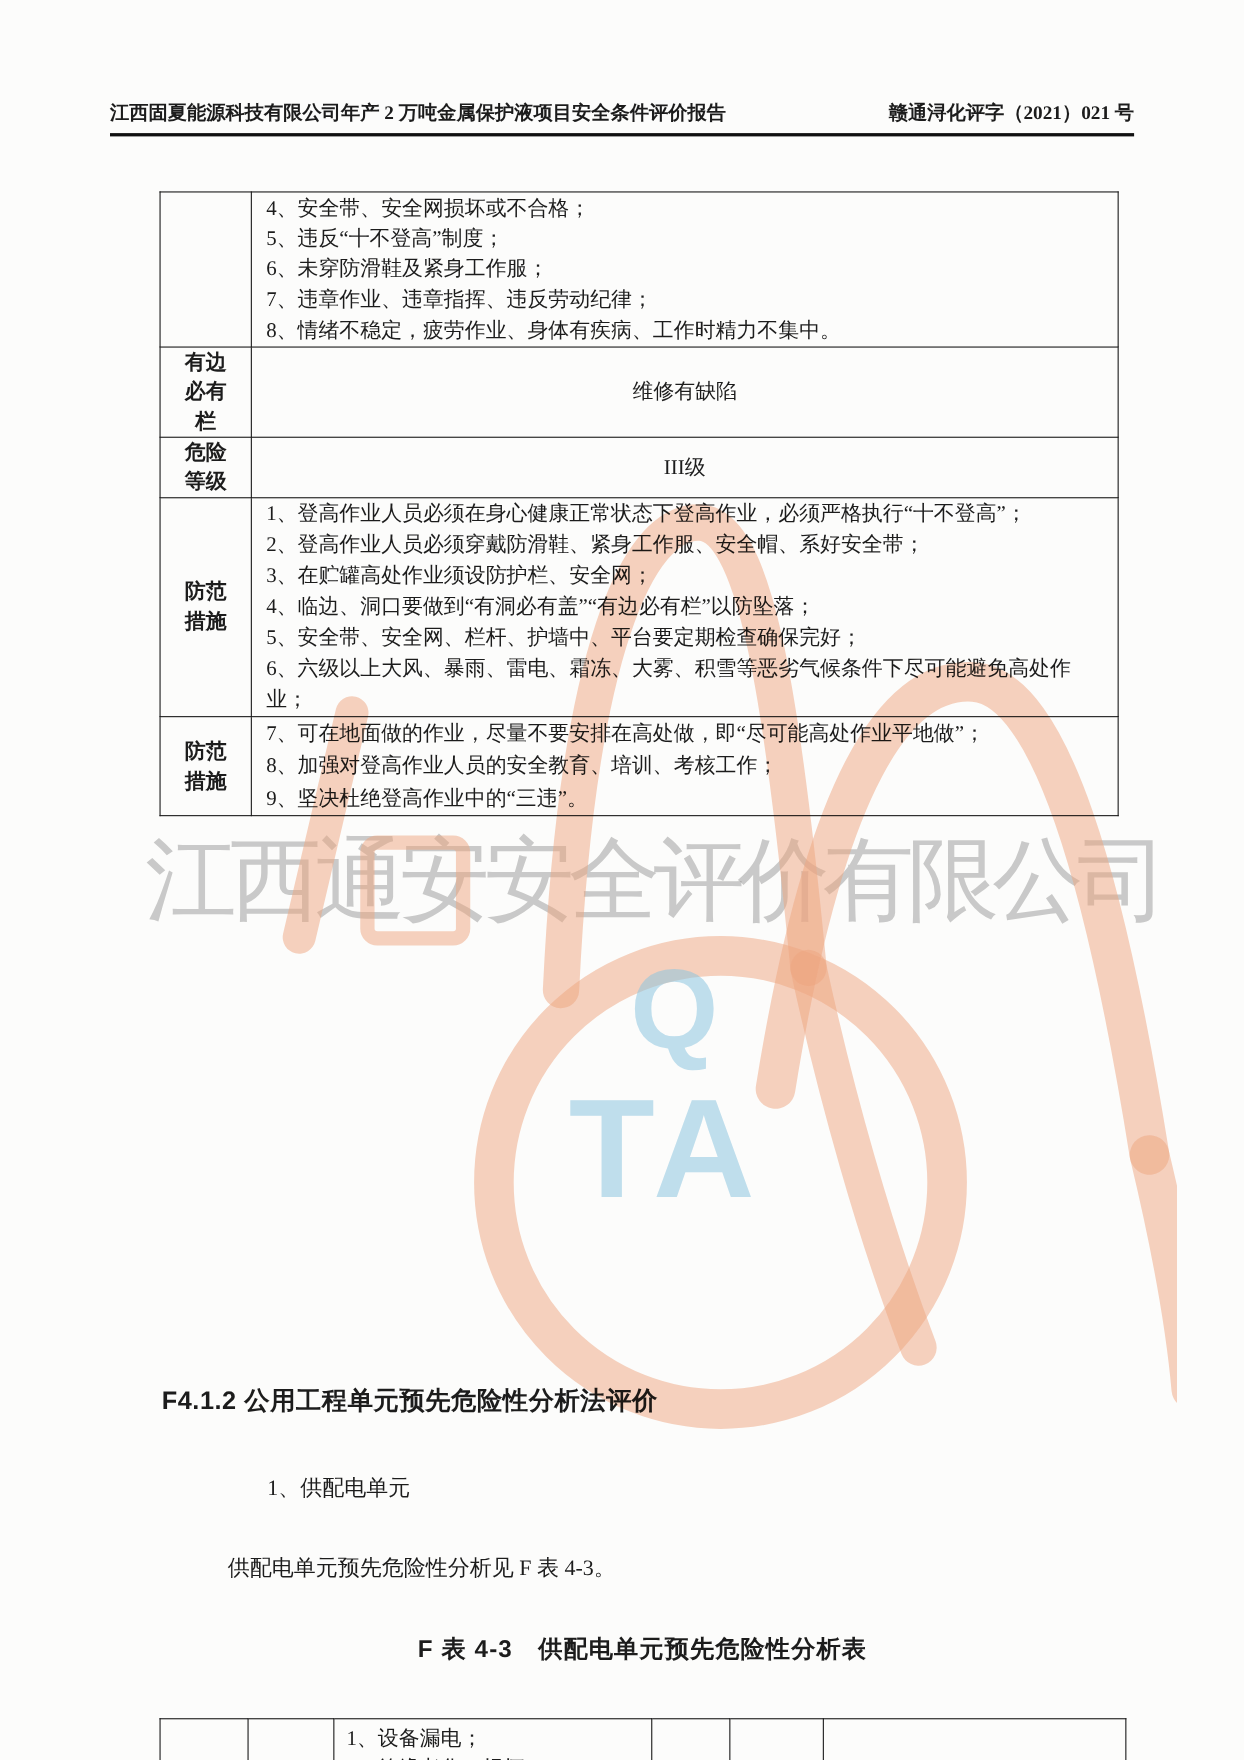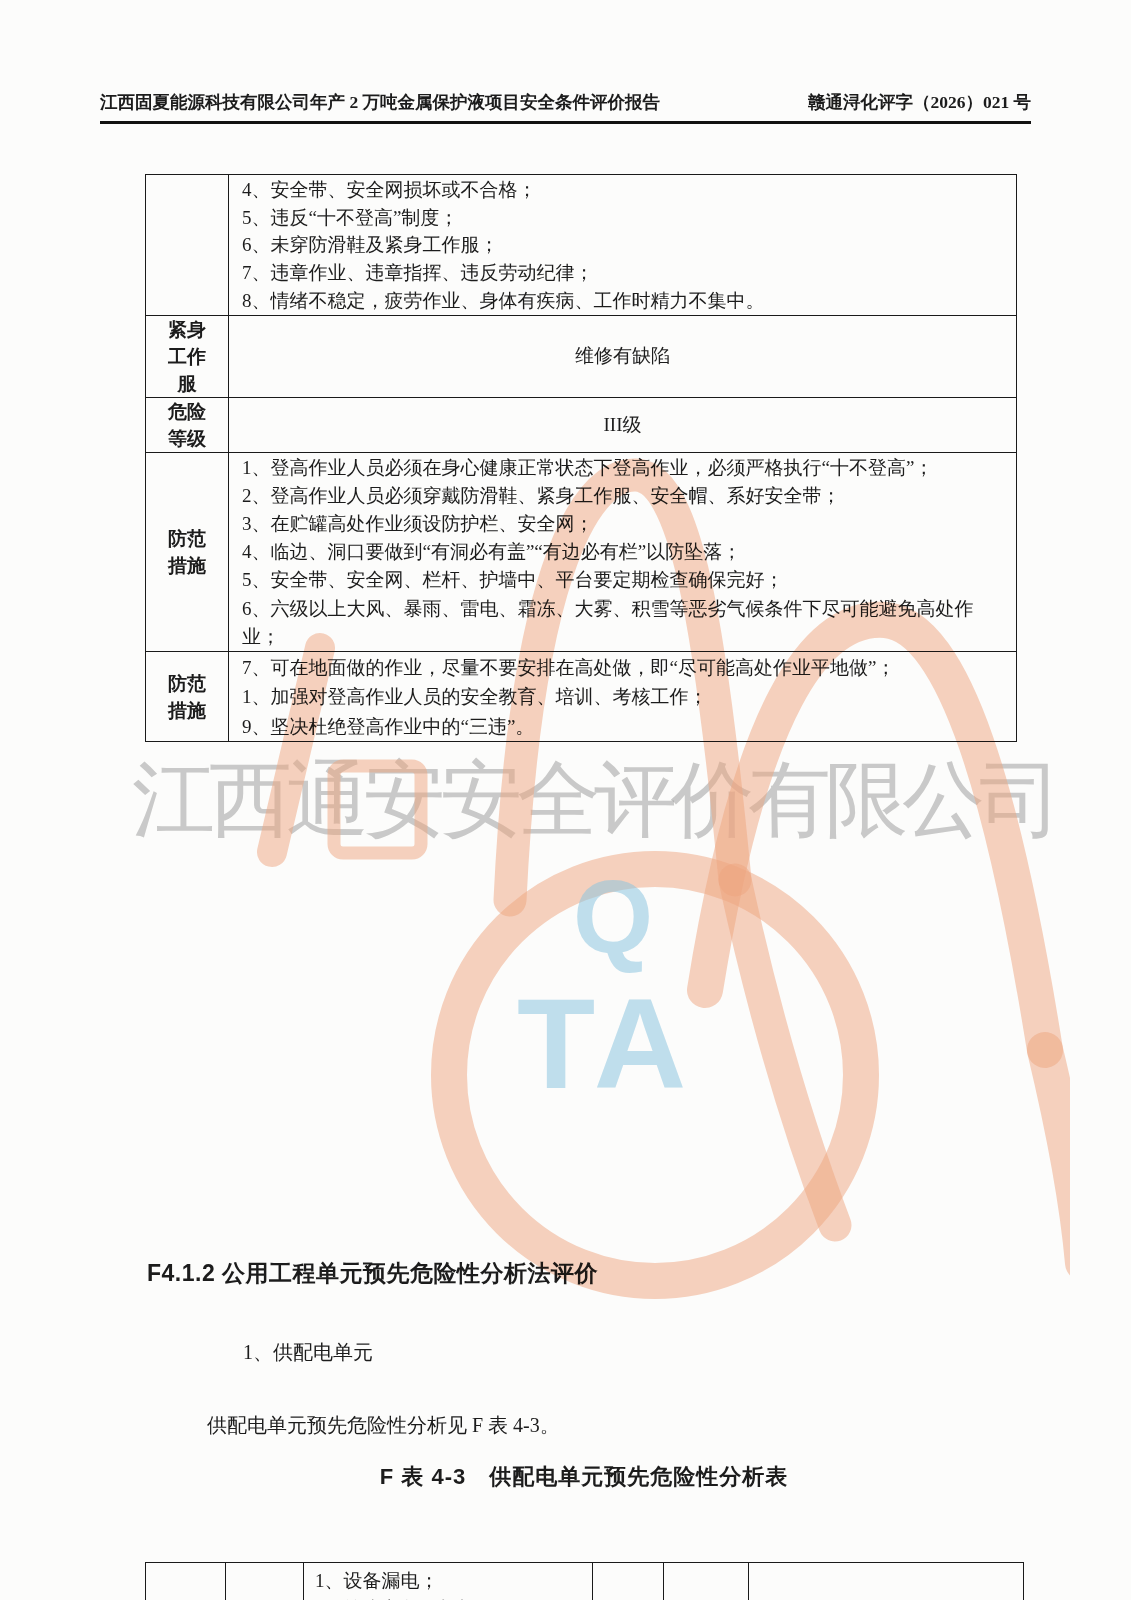--- a/index.html
+++ b/index.html
@@ -51,21 +51,21 @@
   .c-pot{font-size:19px;text-align:center;vertical-align:middle;}
   
   .sec{
     position:absolute;left:147px;top:656px;
     font-family:"Liberation Sans","DejaVu Sans",sans-serif;
     font-size:23px;font-weight:bold;letter-spacing:.5px;
   }
   .p1{position:absolute;left:243px;top:706px;font-size:20px;}
   .p2{position:absolute;left:207px;top:752px;font-size:20px;}
   .t2title{
-    position:absolute;left:145px;top:775px;width:878px;
+    position:absolute;left:145px;top:797px;width:878px;
     text-align:center;
     font-family:"Liberation Sans","DejaVu Sans",sans-serif;
     font-size:22px;font-weight:bold;letter-spacing:1px;
   }
   
   .wm{
     position:absolute;inset:0;z-index:6;
     pointer-events:none;
     mix-blend-mode:multiply;
   }
@@ -99,58 +99,58 @@
       <path class="wm-stroke" stroke-width="36" d="M 815,620 C 833,695 847,765 853,833"></path>
       <path class="wm-stroke" stroke-width="30" d="M 90,218 L 42,422"></path>
       <rect class="wm-stroke" stroke-width="13" x="104" y="336" width="87" height="87" rx="9"></rect>
       <text class="wm-letter" x="343" y="523" font-size="103">Q</text>
       <text class="wm-letter" x="287" y="658" font-size="128" letter-spacing="8">TA</text>
     </svg>
   </div>
 
   <div class="hdr content">
     <span>江西固夏能源科技有限公司年产 2 万吨金属保护液项目安全条件评价报告</span>
-    <span>赣通浔化评字（2026）021 号</span>
+    <span>赣通浔化评字（2021）021 号</span>
   </div>
 
   <table class="t1 content">
     <colgroup>
         <col style="width:83px">
         <col style="width:788px">
       </colgroup>
     <tbody>
       <tr style="height:139px">
         <td class="lbl"></td>
         <td class="cellA lines">4、安全带、安全网损坏或不合格；
 5、违反“十不登高”制度；
 6、未穿防滑鞋及紧身工作服；
 7、违章作业、违章指挥、违反劳动纪律；
 8、情绪不稳定，疲劳作业、身体有疾病、工作时精力不集中。</td>
       </tr>
       <tr style="height:58px">
-        <td class="lbl">紧身工作服</td>
+        <td class="lbl">有边必有栏</td>
         <td class="vcenter">维修有缺陷</td>
       </tr>
       <tr style="height:53px">
         <td class="lbl">危险等级</td>
         <td class="vcenter">III级</td>
       </tr>
       <tr style="height:170px">
         <td class="lbl">防范措施</td>
         <td class="cellD lines">1、登高作业人员必须在身心健康正常状态下登高作业，必须严格执行“十不登高”；
 2、登高作业人员必须穿戴防滑鞋、紧身工作服、安全帽、系好安全带；
 3、在贮罐高处作业须设防护栏、安全网；
 4、临边、洞口要做到“有洞必有盖”“有边必有栏”以防坠落；
 5、安全带、安全网、栏杆、护墙中、平台要定期检查确保完好；
 6、六级以上大风、暴雨、雷电、霜冻、大雾、积雪等恶劣气候条件下尽可能避免高处作业；</td>
       </tr>
       <tr style="height:90px">
         <td class="lbl">防范措施</td>
         <td class="cellE lines">7、可在地面做的作业，尽量不要安排在高处做，即“尽可能高处作业平地做”；
-1、加强对登高作业人员的安全教育、培训、考核工作；
+8、加强对登高作业人员的安全教育、培训、考核工作；
 9、坚决杜绝登高作业中的“三违”。</td>
       </tr>
     </tbody>
   </table>
 
   <div class="sec content">F4.1.2 公用工程单元预先危险性分析法评价</div>
   <div class="p1 content">1、供配电单元</div>
   <div class="p2 content">供配电单元预先危险性分析见 F 表 4-3。</div>
 
   <div class="t2title content">F 表 4-3　供配电单元预先危险性分析表</div>

